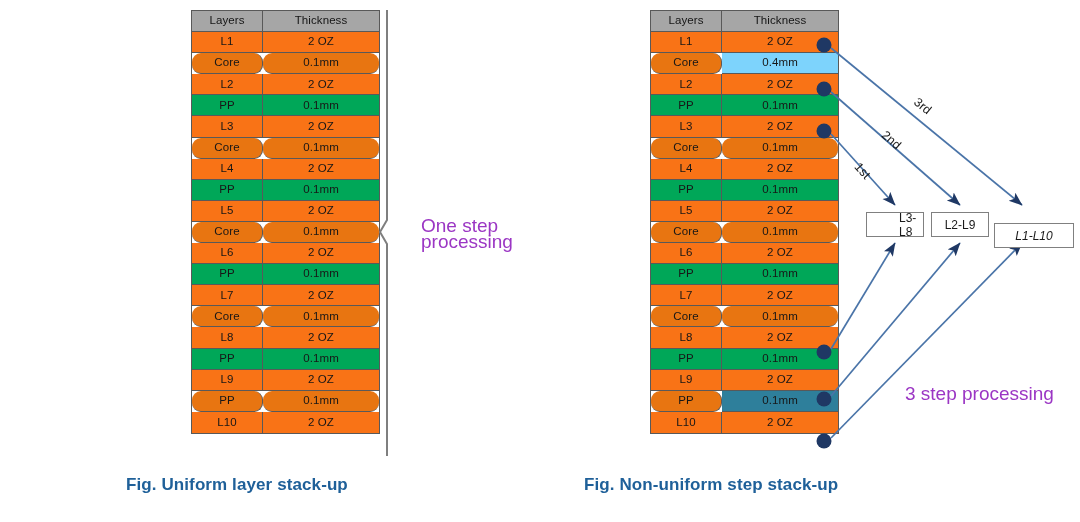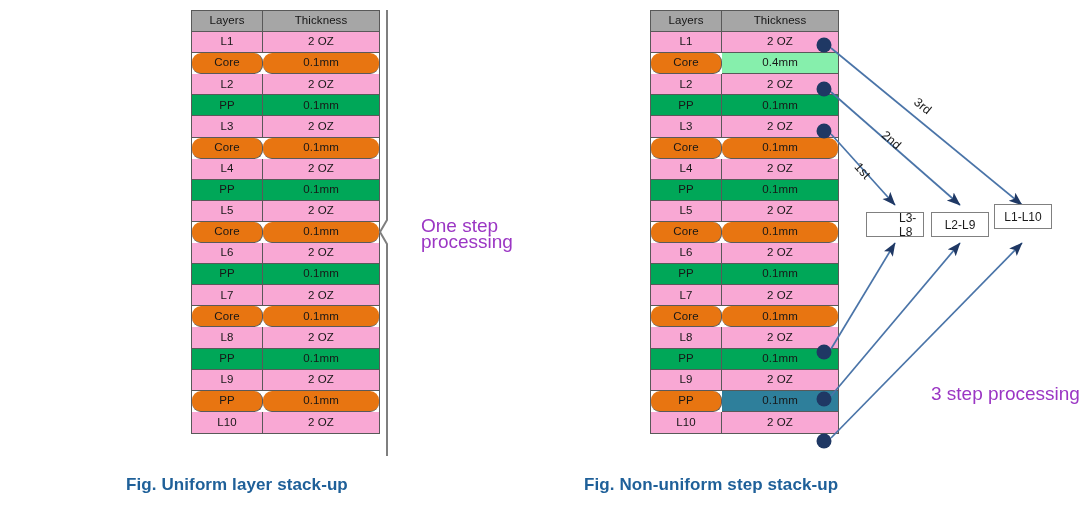--- a/index.html
+++ b/index.html
@@ -16,24 +16,24 @@
     box-sizing:border-box;display:flex;align-items:center;justify-content:center;
     font-size:11.5px;color:#171717;line-height:1;
     border-bottom:1px solid #595959;border-right:1px solid #595959;
     letter-spacing:.1px;
   }
   .stack .row:last-child .cell{border-bottom:none;}
   .stack .cell.c-layer{width:71px;}
   .stack .cell.c-thick{width:116px;border-right:none;}
   .stack .row.head .cell{background:#a6a6a6;font-size:11.5px;color:#151515;}
 
-  .bg-yellow{background:#f9a8d4;}
+  .bg-yellow{background:#f97316;}
   .bg-orange{background:#e87511;border-radius:9px;}
   .bg-green{background:#00a758;}
-  .bg-blue{background:#86efac;}
+  .bg-blue{background:#7dd3fc;}
   .bg-teal{background:#2e7f9b;}
 
   
   .brace{position:absolute;}
 
   
   .note{
     position:absolute;color:#9b36c4;font-size:19px;line-height:16px;
     white-space:pre-line;
   }
@@ -258,20 +258,20 @@
     <line x1="831" y1="396" x2="960" y2="243" stroke="#4a74a8" stroke-width="1.7" marker-end="url(#ahead)"></line>
     <line x1="831" y1="438" x2="1022" y2="243" stroke="#4a74a8" stroke-width="1.7" marker-end="url(#ahead)"></line>
   </svg>
 
   <div class="ord" style="left:862px;top:160px;transform:rotate(48deg);">1st</div>
   <div class="ord" style="left:888px;top:128px;transform:rotate(41deg);">2nd</div>
   <div class="ord" style="left:920px;top:95px;transform:rotate(39deg);">3rd</div>
 
   <div class="stepbox" style="left:866px;top:212px;width:58px;padding-left:32px;">L3-L8</div>
   <div class="stepbox" style="left:931px;top:212px;width:58px;">L2-L9</div>
-  <div class="stepbox" style="left:994px;top:204px;width:58px;">L1-L10</div>
-
-  <div class="note" style="left:931px;top:386px;">3 step processing</div>
+  <div class="stepbox" style="left:994px;top:223px;width:80px;font-style:italic;">L1-L10</div>
+
+  <div class="note" style="left:905px;top:386px;">3 step processing</div>
 
   <div class="caption" style="left:126px;top:475px;">Fig. Uniform layer stack-up</div>
   <div class="caption" style="left:584px;top:475px;">Fig. Non-uniform step stack-up</div>
 
 </div>
 
 </body></html>

